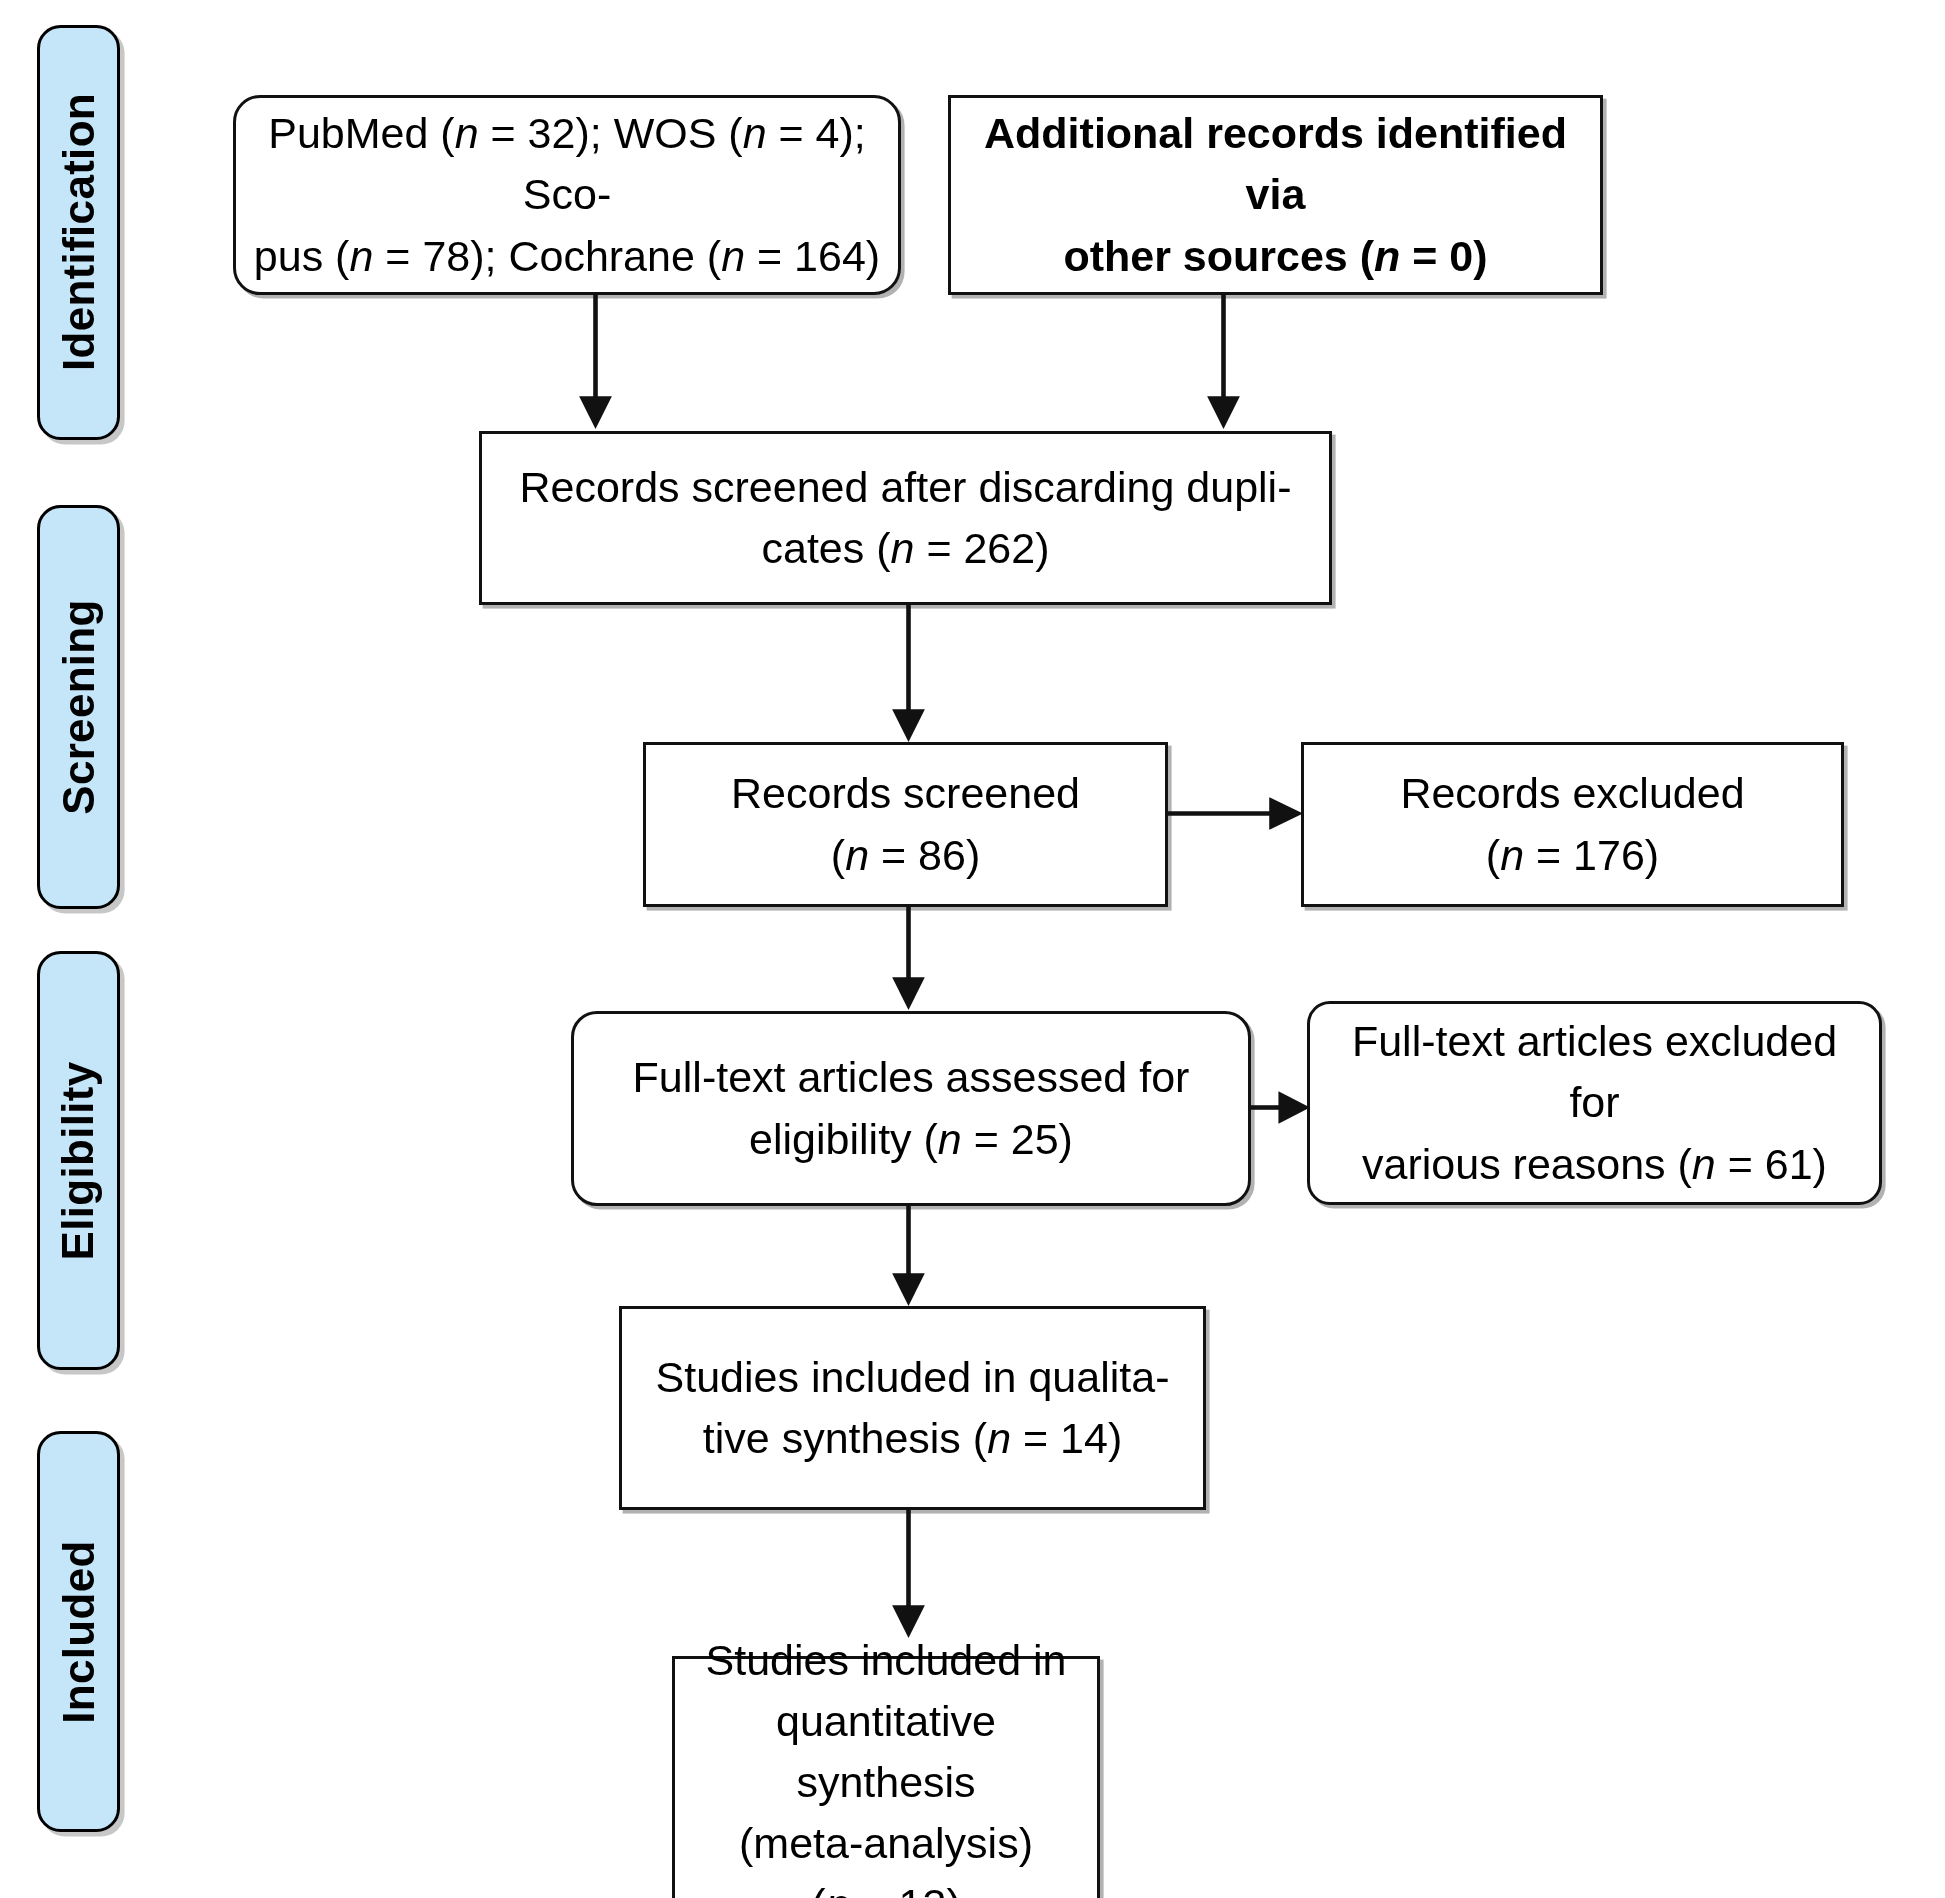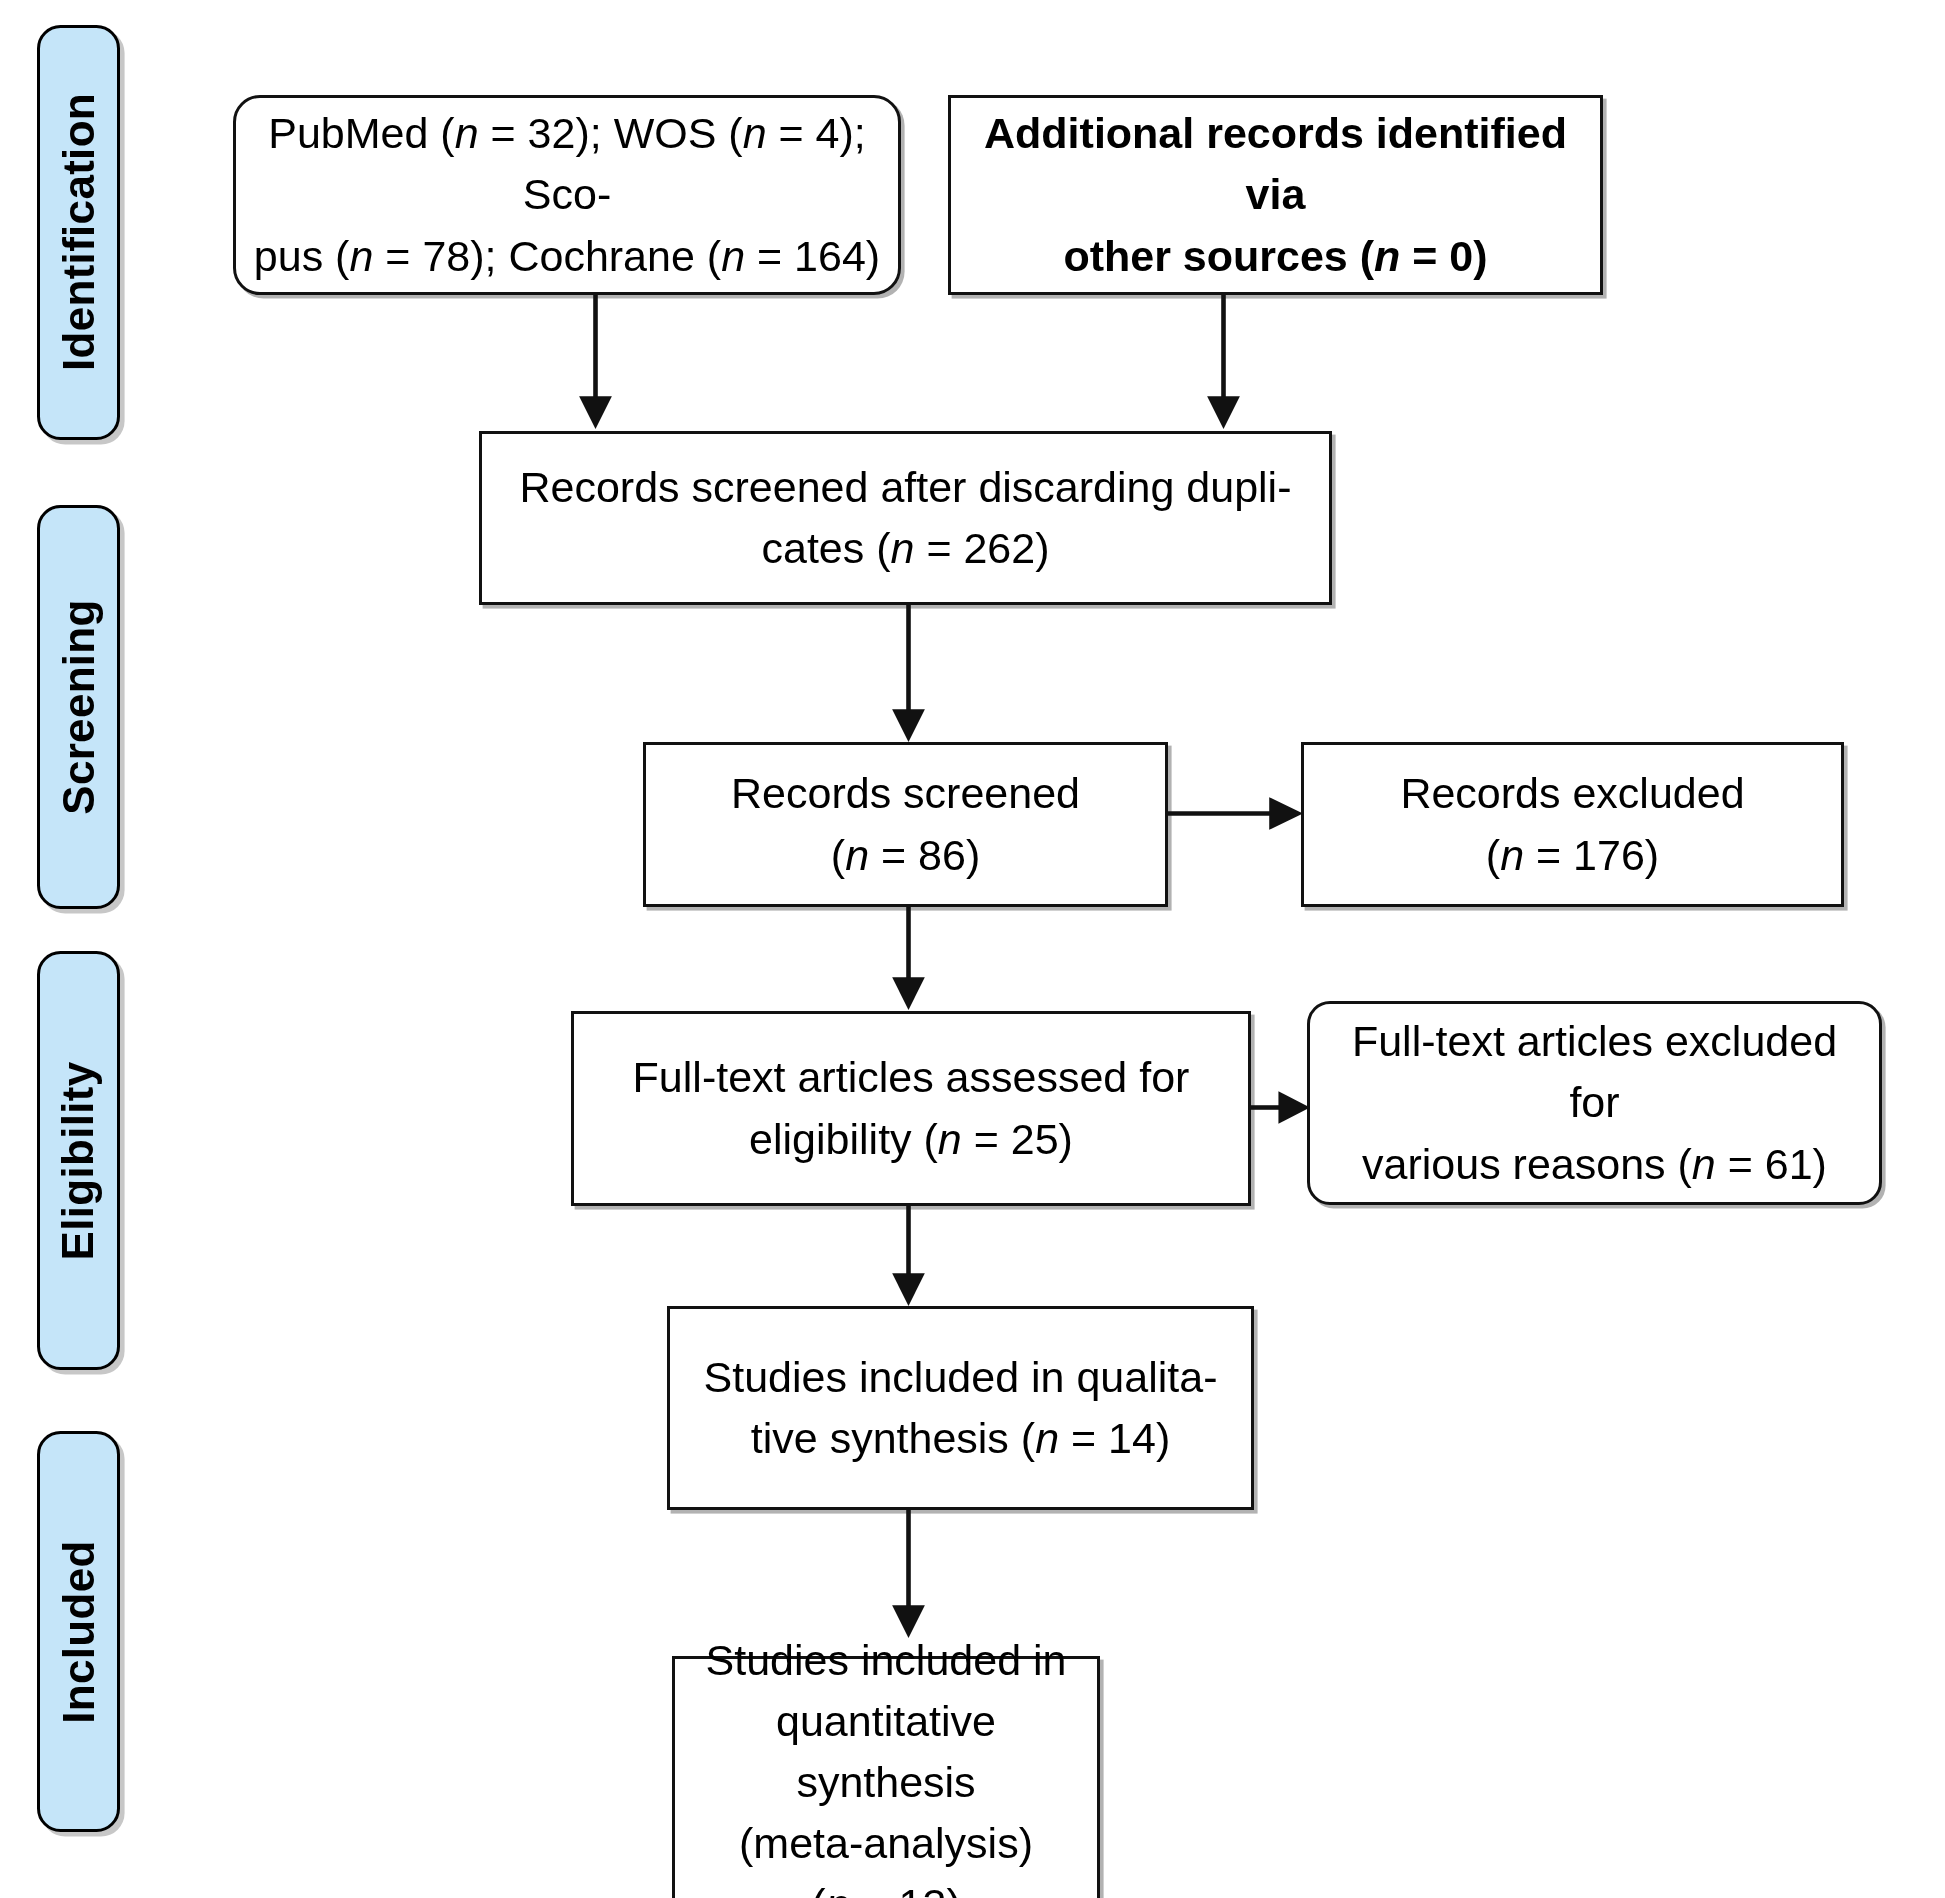--- a/index.html
+++ b/index.html
@@ -140,21 +140,21 @@
     </svg>
   </div>
 
   <div class="connector" style="left:888px; top:906px; width:41px; height:106px;">
     <svg width="41" height="106" viewBox="0 0 80 208">
       <line x1="40" y1="0" x2="40" y2="154" stroke="#111111" stroke-width="9"></line>
       <polygon points="40,204 8,140 72,140" fill="#111111"></polygon>
     </svg>
   </div>
 
-  <div class="pbox" style="left:571px; top:1011px; width:680px; height:195px;">
+  <div class="pbox" style="left:571px; top:1011px; width:680px; height:195px;border-radius:26px;">
     <span class="ptext">Full-text articles assessed for<br>eligibility (<i>n</i> = 25)</span>
   </div>
 
   <div class="pbox" style="left:1307px; top:1001px; width:575px; height:204px;border-radius:23px;">
     <span class="ptext">Full-text articles excluded for<br>various reasons (<i>n</i> = 61)</span>
   </div>
 
   <div class="connector" style="left:1251px; top:1087px; width:61px; height:41px;">
     <svg width="61" height="41" viewBox="0 0 120 80">
       <line x1="0" y1="40" x2="62" y2="40" stroke="#111111" stroke-width="9"></line>
@@ -162,21 +162,21 @@
     </svg>
   </div>
 
   <div class="connector" style="left:888px; top:1206px; width:41px; height:102px;">
     <svg width="41" height="102" viewBox="0 0 80 200">
       <line x1="40" y1="0" x2="40" y2="148" stroke="#111111" stroke-width="9"></line>
       <polygon points="40,196 8,132 72,132" fill="#111111"></polygon>
     </svg>
   </div>
 
-  <div class="pbox" style="left:619px; top:1306px; width:587px; height:204px;margin-left:48px;">
+  <div class="pbox" style="left:619px; top:1306px; width:587px; height:204px;">
     <span class="ptext">Studies included in qualita-<br>tive synthesis (<i>n</i> = 14)</span>
   </div>
 
   <div class="connector" style="left:888px; top:1510px; width:41px; height:130px;">
     <svg width="41" height="130" viewBox="0 0 80 254">
       <line x1="40" y1="0" x2="40" y2="200" stroke="#111111" stroke-width="9"></line>
       <polygon points="40,250 8,186 72,186" fill="#111111"></polygon>
     </svg>
   </div>
 

